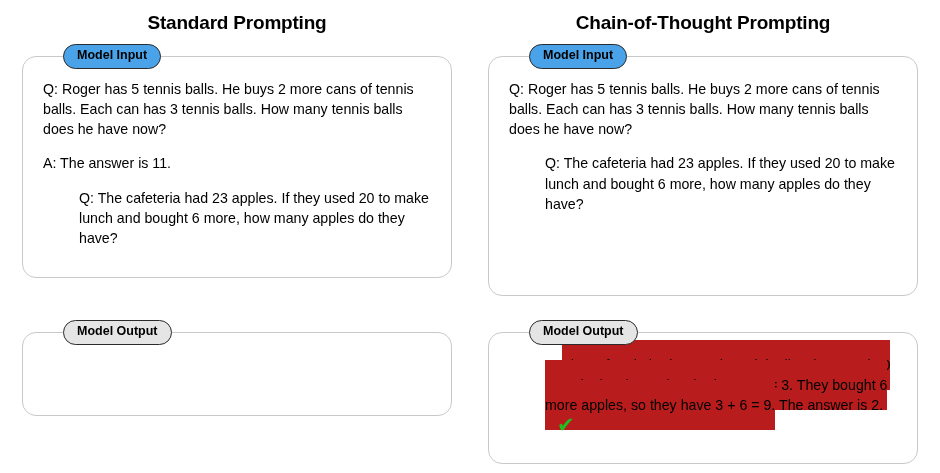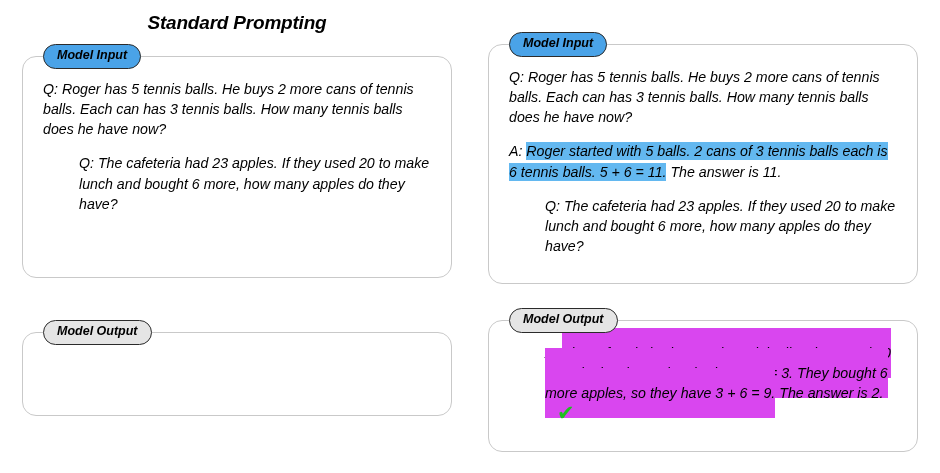--- a/index.html
+++ b/index.html
@@ -11,21 +11,20 @@
     height: 473px;
     background: #ffffff;
     font-family: "Liberation Sans", sans-serif;
     color: #000000;
     overflow: hidden;
   }
   .page {
     position: relative;
     width: 940px;
     height: 450px;
-    font-style: italic;
   }
   .column {
     position: absolute;
     top: 0;
     width: 430px;
   }
   .column.left { left: 22px; }
   .column.right { left: 488px; }
 
   .col-title {
@@ -41,21 +40,21 @@
     position: relative;
     border: 1.6px solid #c9c9c9;
     border-radius: 14px;
     background: #ffffff;
     box-sizing: border-box;
   }
 
   .tag {
     position: absolute;
     top: -13px;
-    left: 20px;
+    left: 40px;
     border-radius: 13px;
     padding: 4px 13px 5px 13px;
     font-size: 12.5px;
     font-weight: bold;
     color: #000000;
     border: 1.4px solid #2b2b2b;
     line-height: 1.1;
     white-space: nowrap;
   }
   .tag.input-tag { background: #4aa3e8; }
@@ -73,21 +72,21 @@
     margin-bottom: 0;
     margin-left: 36px;
   }
   .hl-blue {
     background: #63b8f0;
     padding: 1px 0;
     box-decoration-break: clone;
     -webkit-box-decoration-break: clone;
   }
   .hl-green {
-    background: #d946ef;
+    background: #b91c1c;
     padding: 17px 0;
     box-decoration-break: clone;
     -webkit-box-decoration-break: clone;
   }
 
   .mark {
     display: inline-block;
     font-size: 21px;
     line-height: 1;
     vertical-align: -2px;
@@ -113,40 +112,39 @@
 <div class="page">
 
   <div class="column left">
     <div class="col-inner">
       <div class="col-title">Standard Prompting</div>
 
       <div class="panel" id="left-input">
         <div class="tag input-tag">Model Input</div>
         <div class="panel-body">
           <p>Q: Roger has 5 tennis balls. He buys 2 more cans of tennis balls. Each can has 3 tennis balls. How many tennis balls does he have now?</p>
+          <p>A: The answer is 11.</p>
           <p>Q: The cafeteria had 23 apples. If they used 20 to make lunch and bought 6 more, how many apples do they have?</p>
         </div>
       </div>
 
       <div class="panel" id="left-output">
         <div class="tag output-tag">Model Output</div>
       </div>
     </div>
   </div>
 
   <div class="column right">
     <div class="col-inner">
+      <div class="col-title">Chain-of-Thought Prompting</div>
 
       <div class="panel" id="right-input">
         <div class="tag input-tag">Model Input</div>
         <div class="panel-body">
           <p>Q: Roger has 5 tennis balls. He buys 2 more cans of tennis balls. Each can has 3 tennis balls. How many tennis balls does he have now?</p>
-          <p>
-            <span>A: </span><span class="hl-blue">Roger started with 5 balls. 2 cans of 3 tennis balls each is 6 tennis balls. 5 + 6 = 11.</span><span> The answer is 11.</span>
-          </p>
           <p>Q: The cafeteria had 23 apples. If they used 20 to make lunch and bought 6 more, how many apples do they have?</p>
         </div>
       </div>
 
       <div class="panel" id="right-output">
         <div class="tag output-tag">Model Output</div>
         <div class="panel-body">
           <p>
             <span>A: </span><span class="hl-green">The cafeteria had 23 apples originally. They used 20 to make lunch. So they had 23 - 20 = 3. They bought 6 more apples, so they have 3 + 6 = 9.</span><span> The answer is 2.</span><span class="mark check">✔</span>
           </p>

